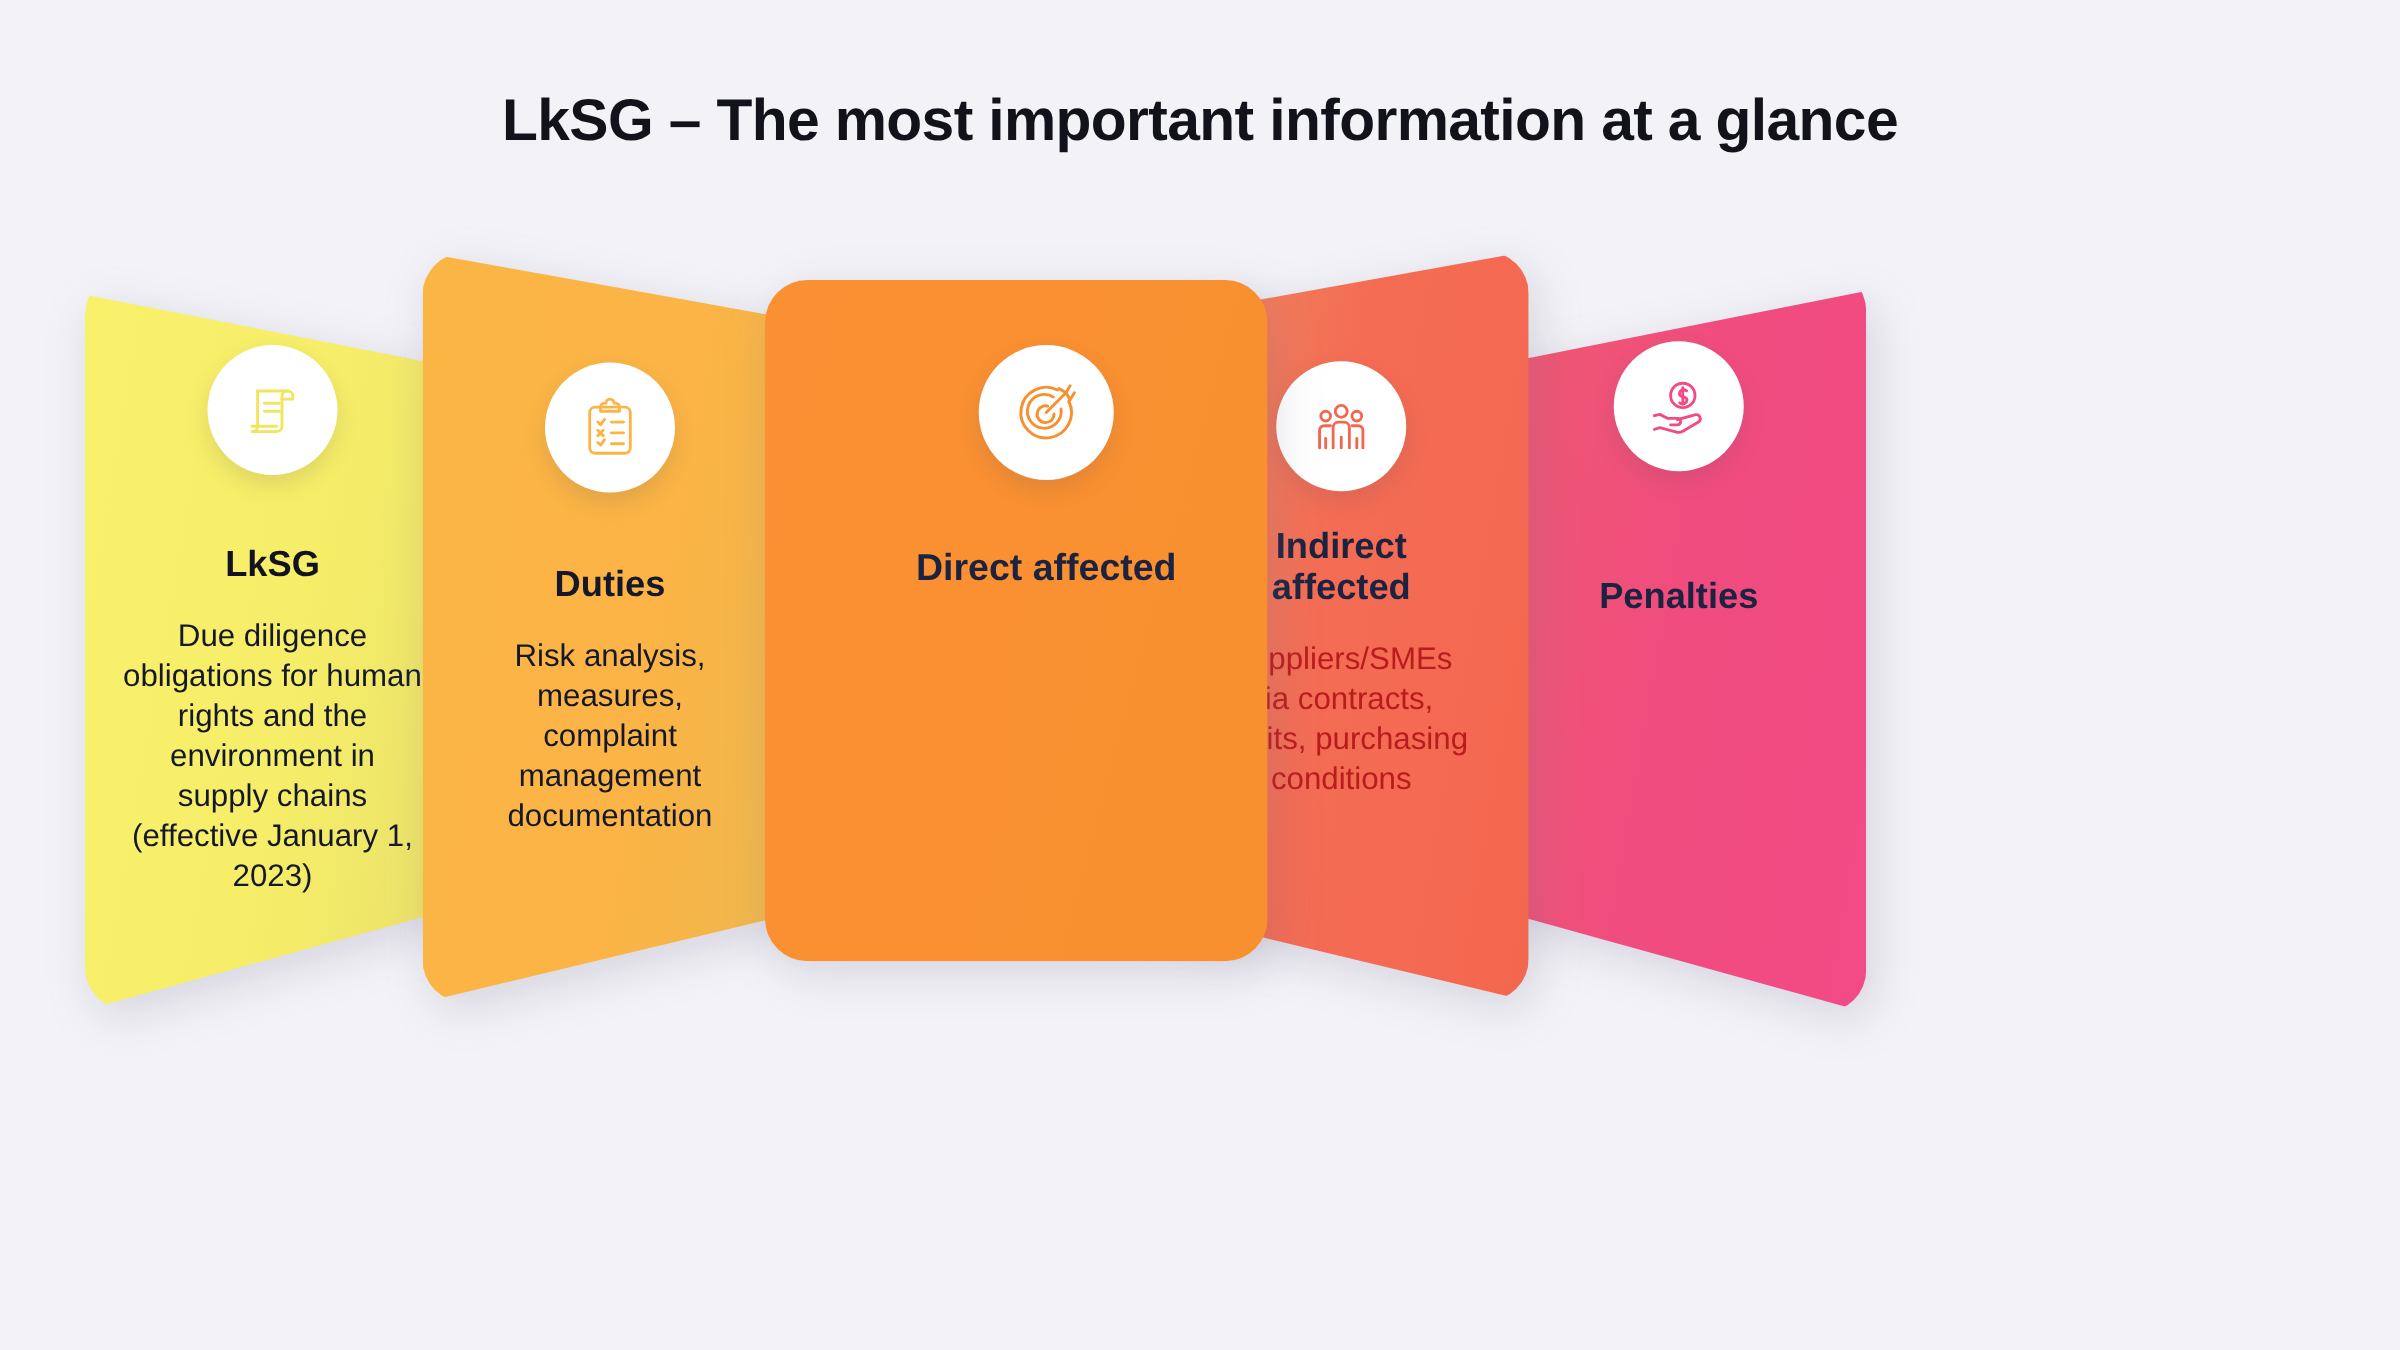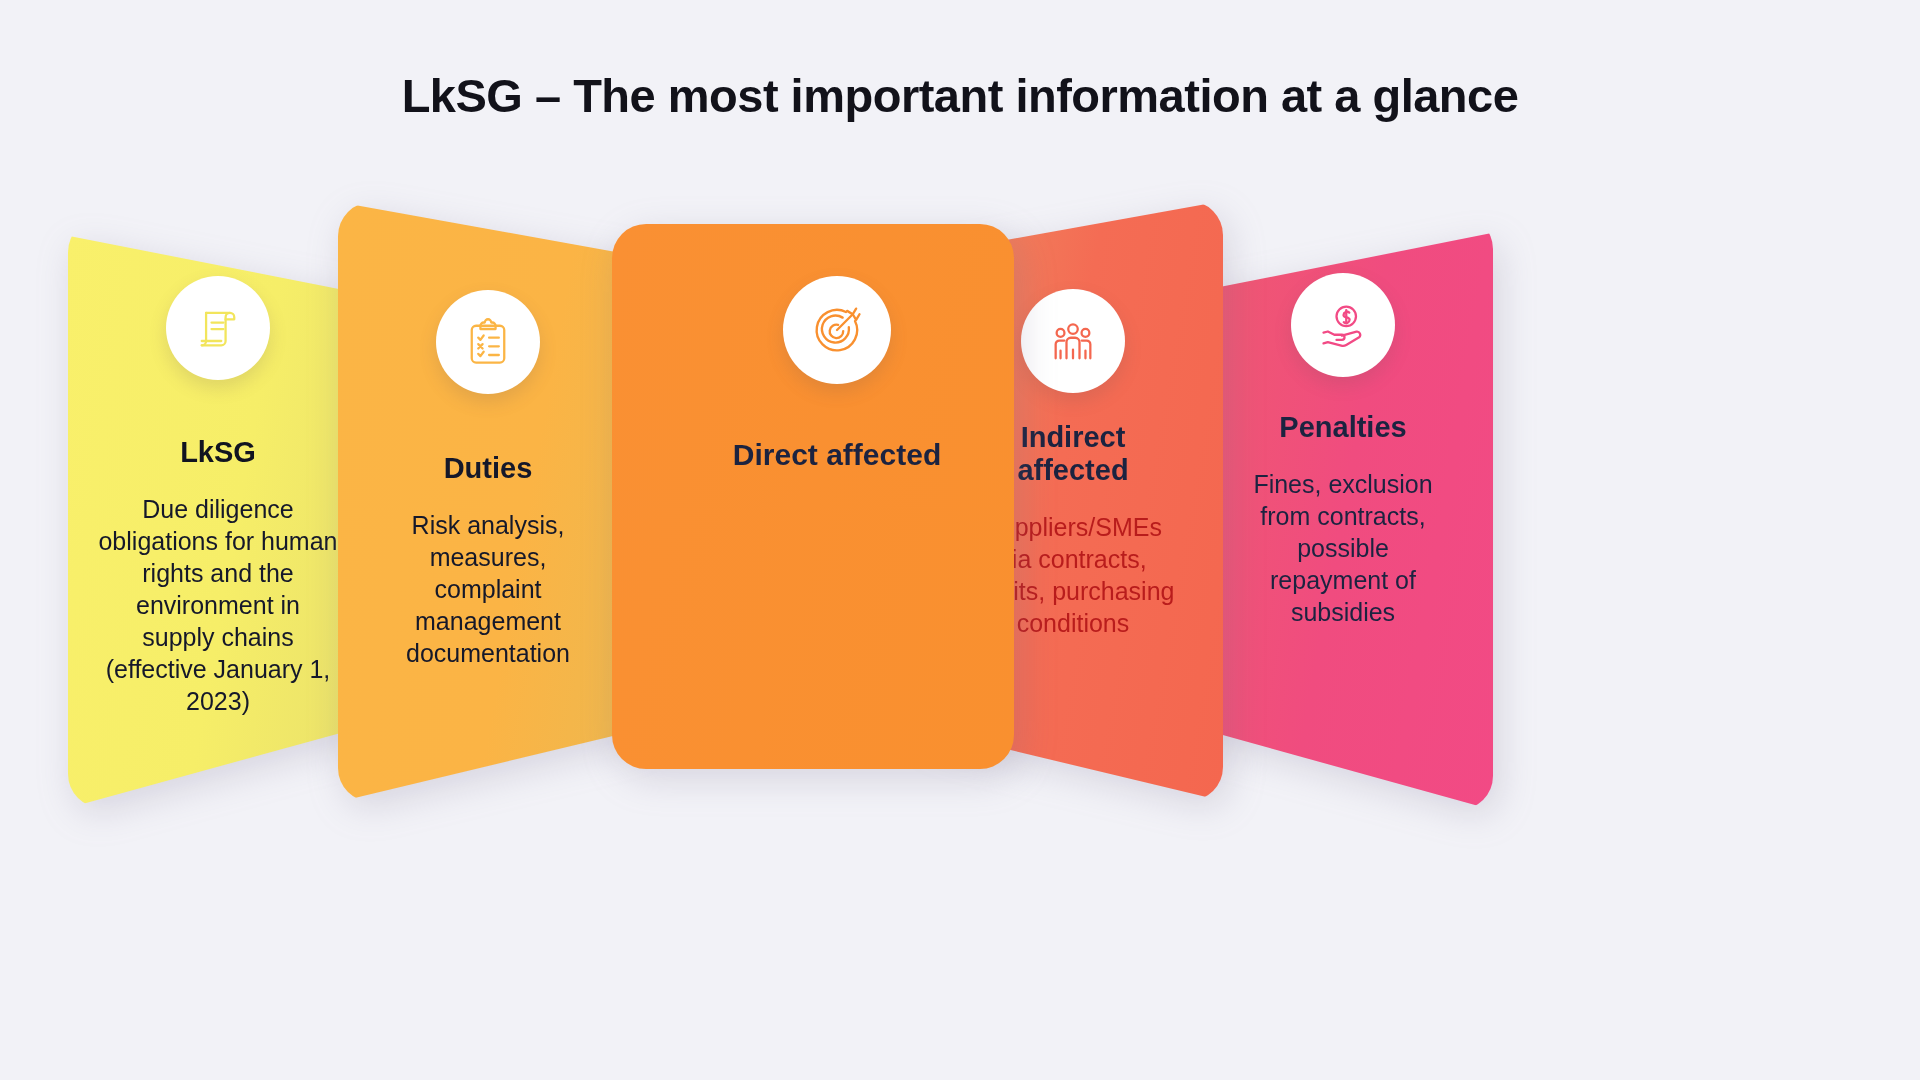--- a/index.html
+++ b/index.html
@@ -126,21 +126,21 @@
   #card-3 .icon-circle{ margin-top:52px; width:108px; height:108px; }
   #card-3 .icon-circle svg{ width:54px; height:54px; }
   #card-3 .card-title{ margin-top:54px; font-size:30px; color:#1c2340; }
   #card-3 .card-body { margin-top:26px; font-size:25px; width:300px; color:#1c2340; }
 
   #card-4 .icon-circle{ margin-top:88px; }
   #card-4 .card-title{ margin-top:28px; font-size:29px; width:190px; color:#1c2340; }
   #card-4 .card-body { margin-top:24px; font-size:25px; width:210px; color:#b91c1c; }
 
   #card-5 .icon-circle{ margin-top:58px; }
-  #card-5 .card-title{ margin-top:34px; font-size:29px; color:#1c2340; }
+  #card-5 .card-title{ margin-top:84px; font-size:29px; color:#1c2340; }
   #card-5 .card-body { margin-top:24px; font-size:25px; width:215px; color:#1c2340; }
 </style>
 </head>
 <body>
 
 <h1 id="page-title">LkSG – The most important information at a glance</h1>
 
 <div id="cards">
 
   <div class="card" id="card-1">
@@ -225,17 +225,16 @@
       <div class="icon-circle">
         <svg viewBox="0 0 48 48" fill="none" stroke="#f24a85" stroke-width="2.1" stroke-linecap="round" stroke-linejoin="round">
           <circle cx="27" cy="16" r="9"></circle>
           <path d="M29.8 12.6a3.2 3.2 0 0 0-5.3 2.3c0 2.8 5.6 1.5 5.6 4.3a3.2 3.2 0 0 1-5.4 2.2"></path>
           <line x1="27" y1="10.2" x2="27" y2="22.4"></line>
           <path d="M6 31l4-1 6 3h7a2.4 2.4 0 0 1 0 4.8h-5"></path>
           <path d="M23 33.8l13.5-3.6a3 3 0 0 1 2.4 5.2L27 42.5a6 6 0 0 1-4.6.6L10 39.8 6 41"></path>
         </svg>
       </div>
       <div class="card-title">Penalties</div>
-      <div class="card-body">Fines, exclusion from contracts, possible repayment of subsidies</div>
     </div>
   </div>
 
 </div>
 
 </body></html>

